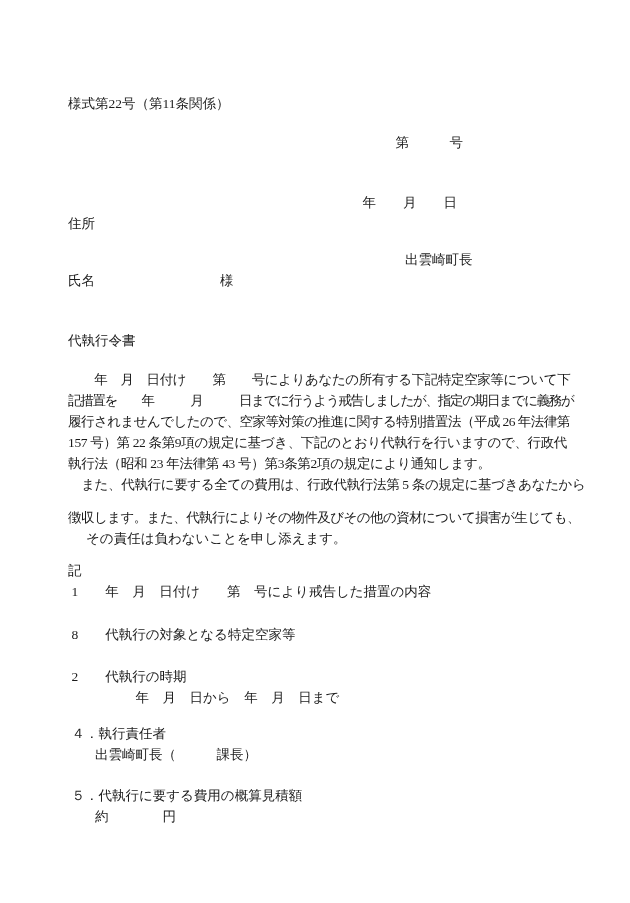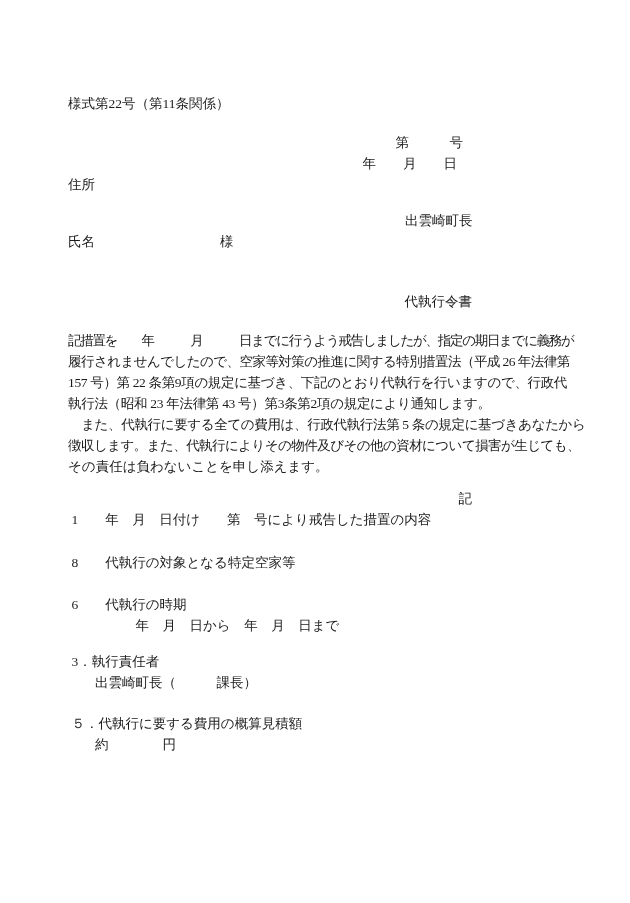--- a/index.html
+++ b/index.html
@@ -9,41 +9,41 @@
     height: 903px;
     box-sizing: border-box;
     padding: 93px 62px 0 68px;
     background: #ffffff;
     color: #1b1b1b;
     font-family: "Liberation Serif", "DejaVu Serif", serif;
     font-size: 13.5px;
     line-height: 21px;
   }
   .line { white-space: pre; }
-  .right { text-align: right; }
-  .center { text-align: right; }
+  .right { text-align: right; margin-top: 39px; }
+  .center { text-align: left; }
   .pr9  { padding-right: 9px; font-family: Liberation Serif, serif; }
   .pr15 { padding-right: 15px; }
   .issuer { padding-left: 337px; }
   .mt11 { margin-top: 11px; }
   .mt15 { margin-top: 15px; }
   .mt18 { margin-top: 18px; }
   .mt20 { margin-top: 20px; }
   .mt21 { margin-top: 21px; }
   .mt22 { margin-top: 22px; }
   .mt39 { margin-top: 39px; }
   
   .bl0 { letter-spacing: -0.4px; }
   .bl1 { letter-spacing: -1.3px; font-family: Liberation Serif, serif; }
   .bl2 { letter-spacing: -0.55px; }
   .bl3 { letter-spacing: -0.35px; }
   .bl4 { letter-spacing: -0.3px; }
   .bl5 { letter-spacing: -0.35px; }
-  .bl6 { letter-spacing: -0.55px; }
-  .bl7 { letter-spacing: 0; }
+  .bl6 { letter-spacing: -0.55px; margin-top: 12px; }
+  .bl7 { letter-spacing: 0; margin-left: 18px; }
 </style>
 </head>
 <body>
 
 <div class="page">
 
   <div class="line">様式第22号（第11条関係）</div>
 
   <div class="line right pr9 mt18">第　　　号</div>
 
@@ -51,37 +51,38 @@
 
   <div class="line">住所</div>
 
   <div class="line issuer mt15">出雲崎町長</div>
 
   <div class="line">氏名　　　　　　　　　 様</div>
 
   <div class="line center mt39">代執行令書</div>
 
   <div class="mt18">
+    <div class="line bl0">　　年　月　日付け　　第　　号によりあなたの所有する下記特定空家等について下</div>
     <div class="line bl1">記措置を　　年　　　月　　　日までに行うよう戒告しましたが、指定の期日までに義務が</div>
     <div class="line bl2">履行されませんでしたので、空家等対策の推進に関する特別措置法（平成 26 年法律第</div>
     <div class="line bl3">157 号）第 22 条第9項の規定に基づき、下記のとおり代執行を行いますので、行政代</div>
     <div class="line bl4">執行法（昭和 23 年法律第 43 号）第3条第2項の規定により通知します。</div>
     <div class="line bl5">　また、代執行に要する全ての費用は、行政代執行法第 5 条の規定に基づきあなたから</div>
     <div class="line bl6">徴収します。また、代執行によりその物件及びその他の資材について損害が生じても、</div>
     <div class="line bl7">その責任は負わないことを申し添えます。</div>
   </div>
 
   <div class="line center mt11">記</div>
 
   <div class="line"> 1　　年　月　日付け　　第　号により戒告した措置の内容</div>
 
   <div class="line mt22"> 8　　代執行の対象となる特定空家等</div>
 
-  <div class="line mt21"> 6　　代執行の時期</div>
+  <div class="line mt21"> 2　　代執行の時期</div>
   <div class="line">　　　　　年　月　日から　年　月　日まで</div>
 
-  <div class="line mt15"> 3．執行責任者</div>
+  <div class="line mt15"> ４．執行責任者</div>
   <div class="line">　　出雲崎町長（　　　課長）</div>
 
   <div class="line mt20"> ５．代執行に要する費用の概算見積額</div>
   <div class="line">　　約　　　　円</div>
 
 </div>
 
 </body></html>

